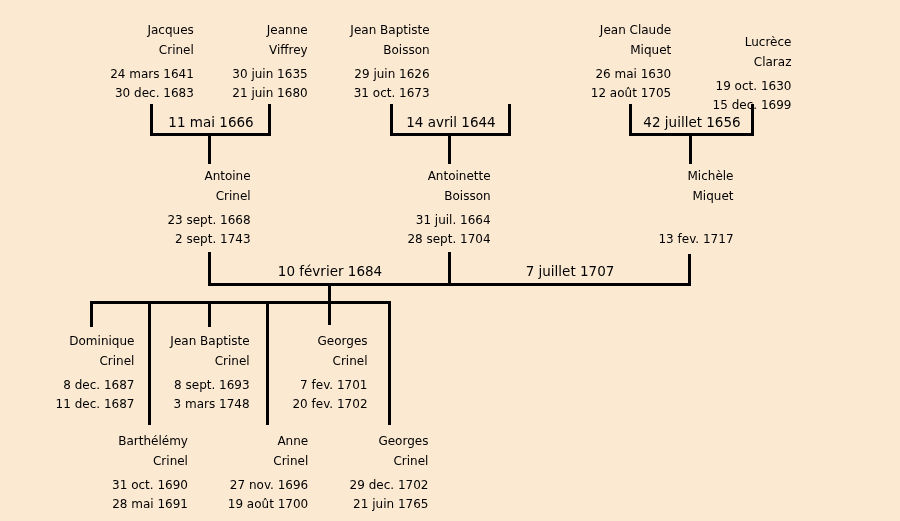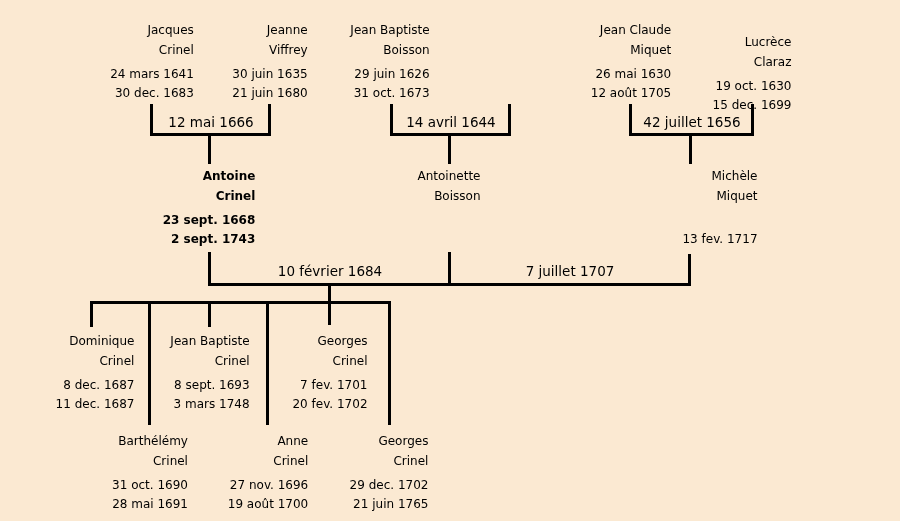--- a/index.html
+++ b/index.html
@@ -10,21 +10,21 @@
     color:var(--txt,#000);
     overflow:hidden;
   }
   .person{
     position:absolute;transform:translateX(-50%);
     text-align:right;white-space:nowrap;
     font-size:12px;line-height:20px;
   }
   .person .dates{margin-top:5px;line-height:19px}
   .dl{height:19px}
-  .bold{font-weight:700}
+  .bold{font-weight:400}
   .mlabel{
     position:absolute;transform:translateX(-50%);
     font-size:13.5px;line-height:20px;white-space:nowrap;
   }
   .hl{position:absolute;height:3px;background:var(--line,#000)}
   .vl{position:absolute;width:3px;background:var(--line,#000)}
 </style>
 </head>
 <body>
 
@@ -83,21 +83,21 @@
     <div class="dates">
       <div class="dl">19 oct. 1630</div>
       <div class="dl">15 dec. 1699</div>
     </div>
   </div>
 
   <div class="vl" style="left:150px;top:104px;height:32px"></div>
   <div class="vl" style="left:268px;top:104px;height:32px"></div>
   <div class="hl" style="left:150px;top:133px;width:121px"></div>
   <div class="vl" style="left:208px;top:136px;height:28px"></div>
-  <div class="mlabel" style="left:211px;top:112px">12 mai 1666</div>
+  <div class="mlabel" style="left:211px;top:112px">11 mai 1666</div>
 
   <div class="vl" style="left:390px;top:104px;height:32px"></div>
   <div class="vl" style="left:508px;top:104px;height:32px"></div>
   <div class="hl" style="left:390px;top:133px;width:121px"></div>
   <div class="vl" style="left:448px;top:136px;height:28px"></div>
   <div class="mlabel" style="left:451px;top:112px">14 avril 1644</div>
 
   <div class="vl" style="left:629px;top:104px;height:32px"></div>
   <div class="vl" style="left:751px;top:104px;height:32px"></div>
   <div class="hl" style="left:629px;top:133px;width:125px"></div>
@@ -113,23 +113,27 @@
       <div class="dl">23 sept. 1668</div>
       <div class="dl">2 sept. 1743</div>
     </div>
   </div>
 
   <div class="person" style="left:449px;top:166px">
     <div class="names">
       <div>Antoinette</div>
       <div>Boisson</div>
     </div>
-  </div>
-
-  <div class="person" style="left:720px;top:166px">
+    <div class="dates">
+      <div class="dl">31 juil. 1664</div>
+      <div class="dl">28 sept. 1704</div>
+    </div>
+  </div>
+
+  <div class="person" style="left:696px;top:166px">
     <div class="names">
       <div>Michèle</div>
       <div>Miquet</div>
     </div>
     <div class="dates">
       <div class="dl"></div>
       <div class="dl">13 fev. 1717</div>
     </div>
   </div>
 

